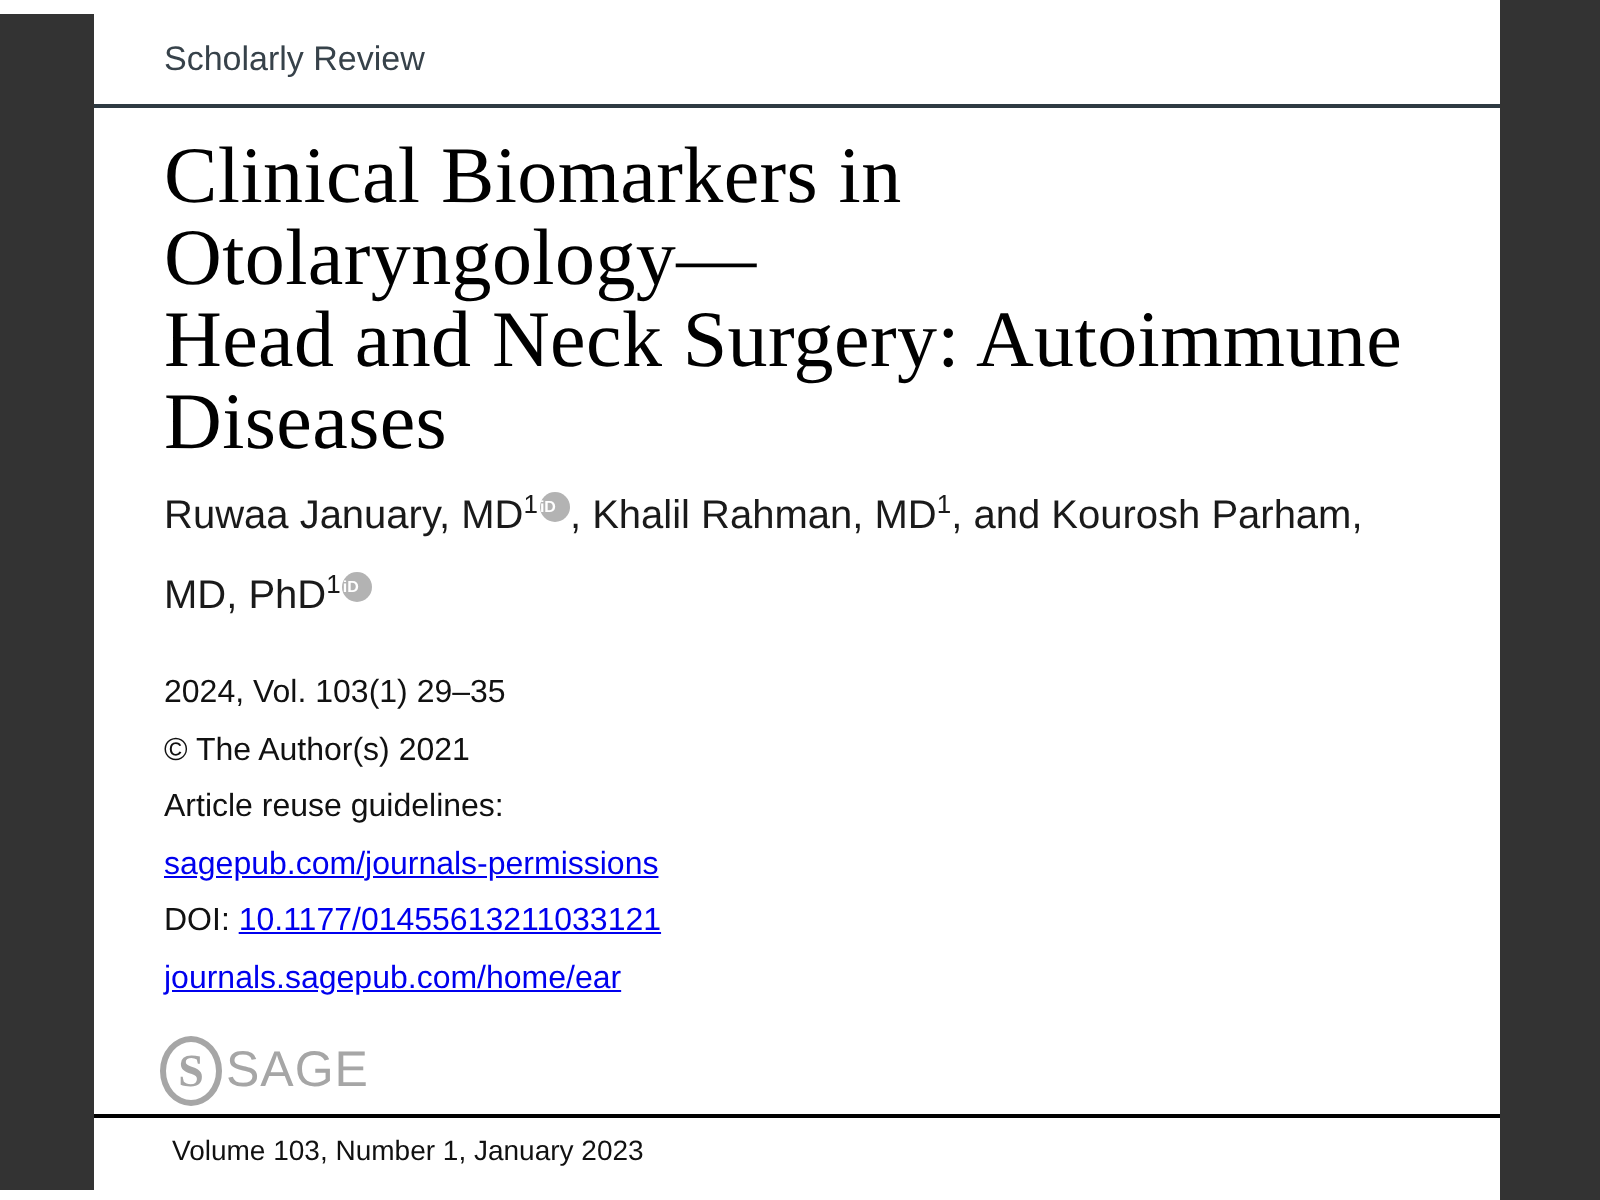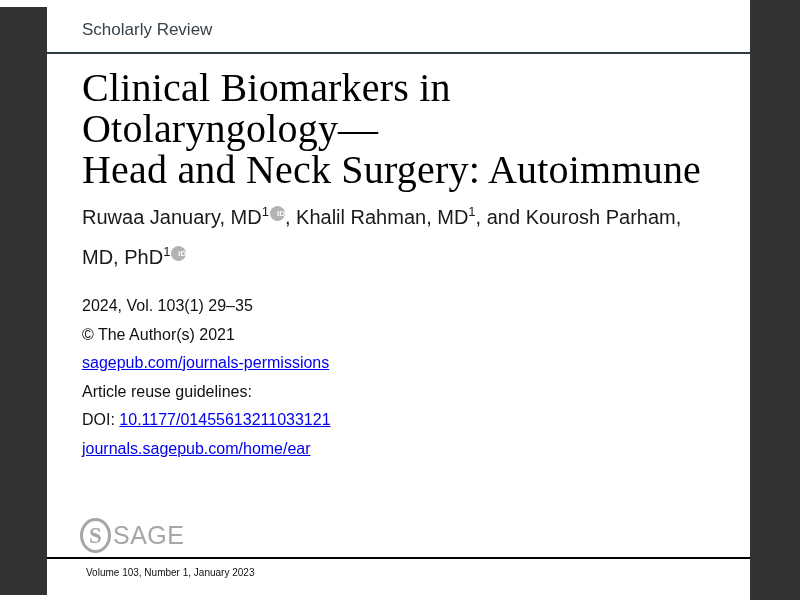--- a/index.html
+++ b/index.html
@@ -49,21 +49,21 @@
     vertical-align:super;
     line-height:0;
   }
   .orcid-badge {
     display:inline-block;
     width:15px; height:15px;
     border-radius:50%;
     background:#b3b3b3;
     color:#ffffff;
     font-size:8px; font-weight:bold;
-    line-height:15px; text-align:right;
+    line-height:15px; text-align:left;
     vertical-align:super;
     margin-left:1px;
   }
 
   .journal-info {
     margin:15px 35px 0 35px;
     font-size:16px; line-height:28.5px;
     color:#111111;
   }
   .journal-info a {
@@ -91,44 +91,44 @@
     font-size:25px; letter-spacing:0.5px;
     font-weight:400;
   }
 
   .bottom-rule {
     position:absolute; left:0; top:557px; width:703px;
     border-top:2px solid #000000;
   }
   .footer-line {
     position:absolute; left:39px; top:567px;
-    font-size:10px; color:#111111;
+    font-size:14px; color:#111111;
   }
 </style>
 </head>
 <body>
 
 <div class="band band-left"></div>
 <div class="band band-right"></div>
 
 <div class="page">
 
   <div class="kicker">Scholarly Review</div>
 
   <div class="top-rule"></div>
 
-  <h1 class="title"><span>Clinical Biomarkers in Otolaryngology—</span><br><span>Head and Neck Surgery: Autoimmune</span><br></h1>
+  <h1 class="title"><span>Clinical Biomarkers in Otolaryngology—</span><br><span>Head and Neck Surgery: Autoimmune</span><br><span>Diseases</span></h1>
 
   <div class="authors"><span>Ruwaa January, MD</span><sup>1</sup><span class="orcid-badge">iD</span><span>, </span><span>Khalil Rahman, MD</span><sup>1</sup><span>, and </span><span>Kourosh Parham, MD, PhD</span><sup>1</sup><span class="orcid-badge">iD</span></div>
 
   <div class="journal-info">
     <div>2024, Vol. 103(1) 29–35</div>
     <div>© The Author(s) 2021</div>
+    <div>Article reuse guidelines:</div>
     <div><a>sagepub.com/journals-permissions</a></div>
-    <div>Article reuse guidelines:</div>
     <div><span>DOI:</span> <a>10.1177/01455613211033121</a></div>
     <div><a>journals.sagepub.com/home/ear</a></div>
   </div>
 
   <div class="sage-logo">
     <span class="sage-emblem">S</span>
     <span class="sage-wordmark">SAGE</span>
   </div>
 
   <div class="bottom-rule"></div>

